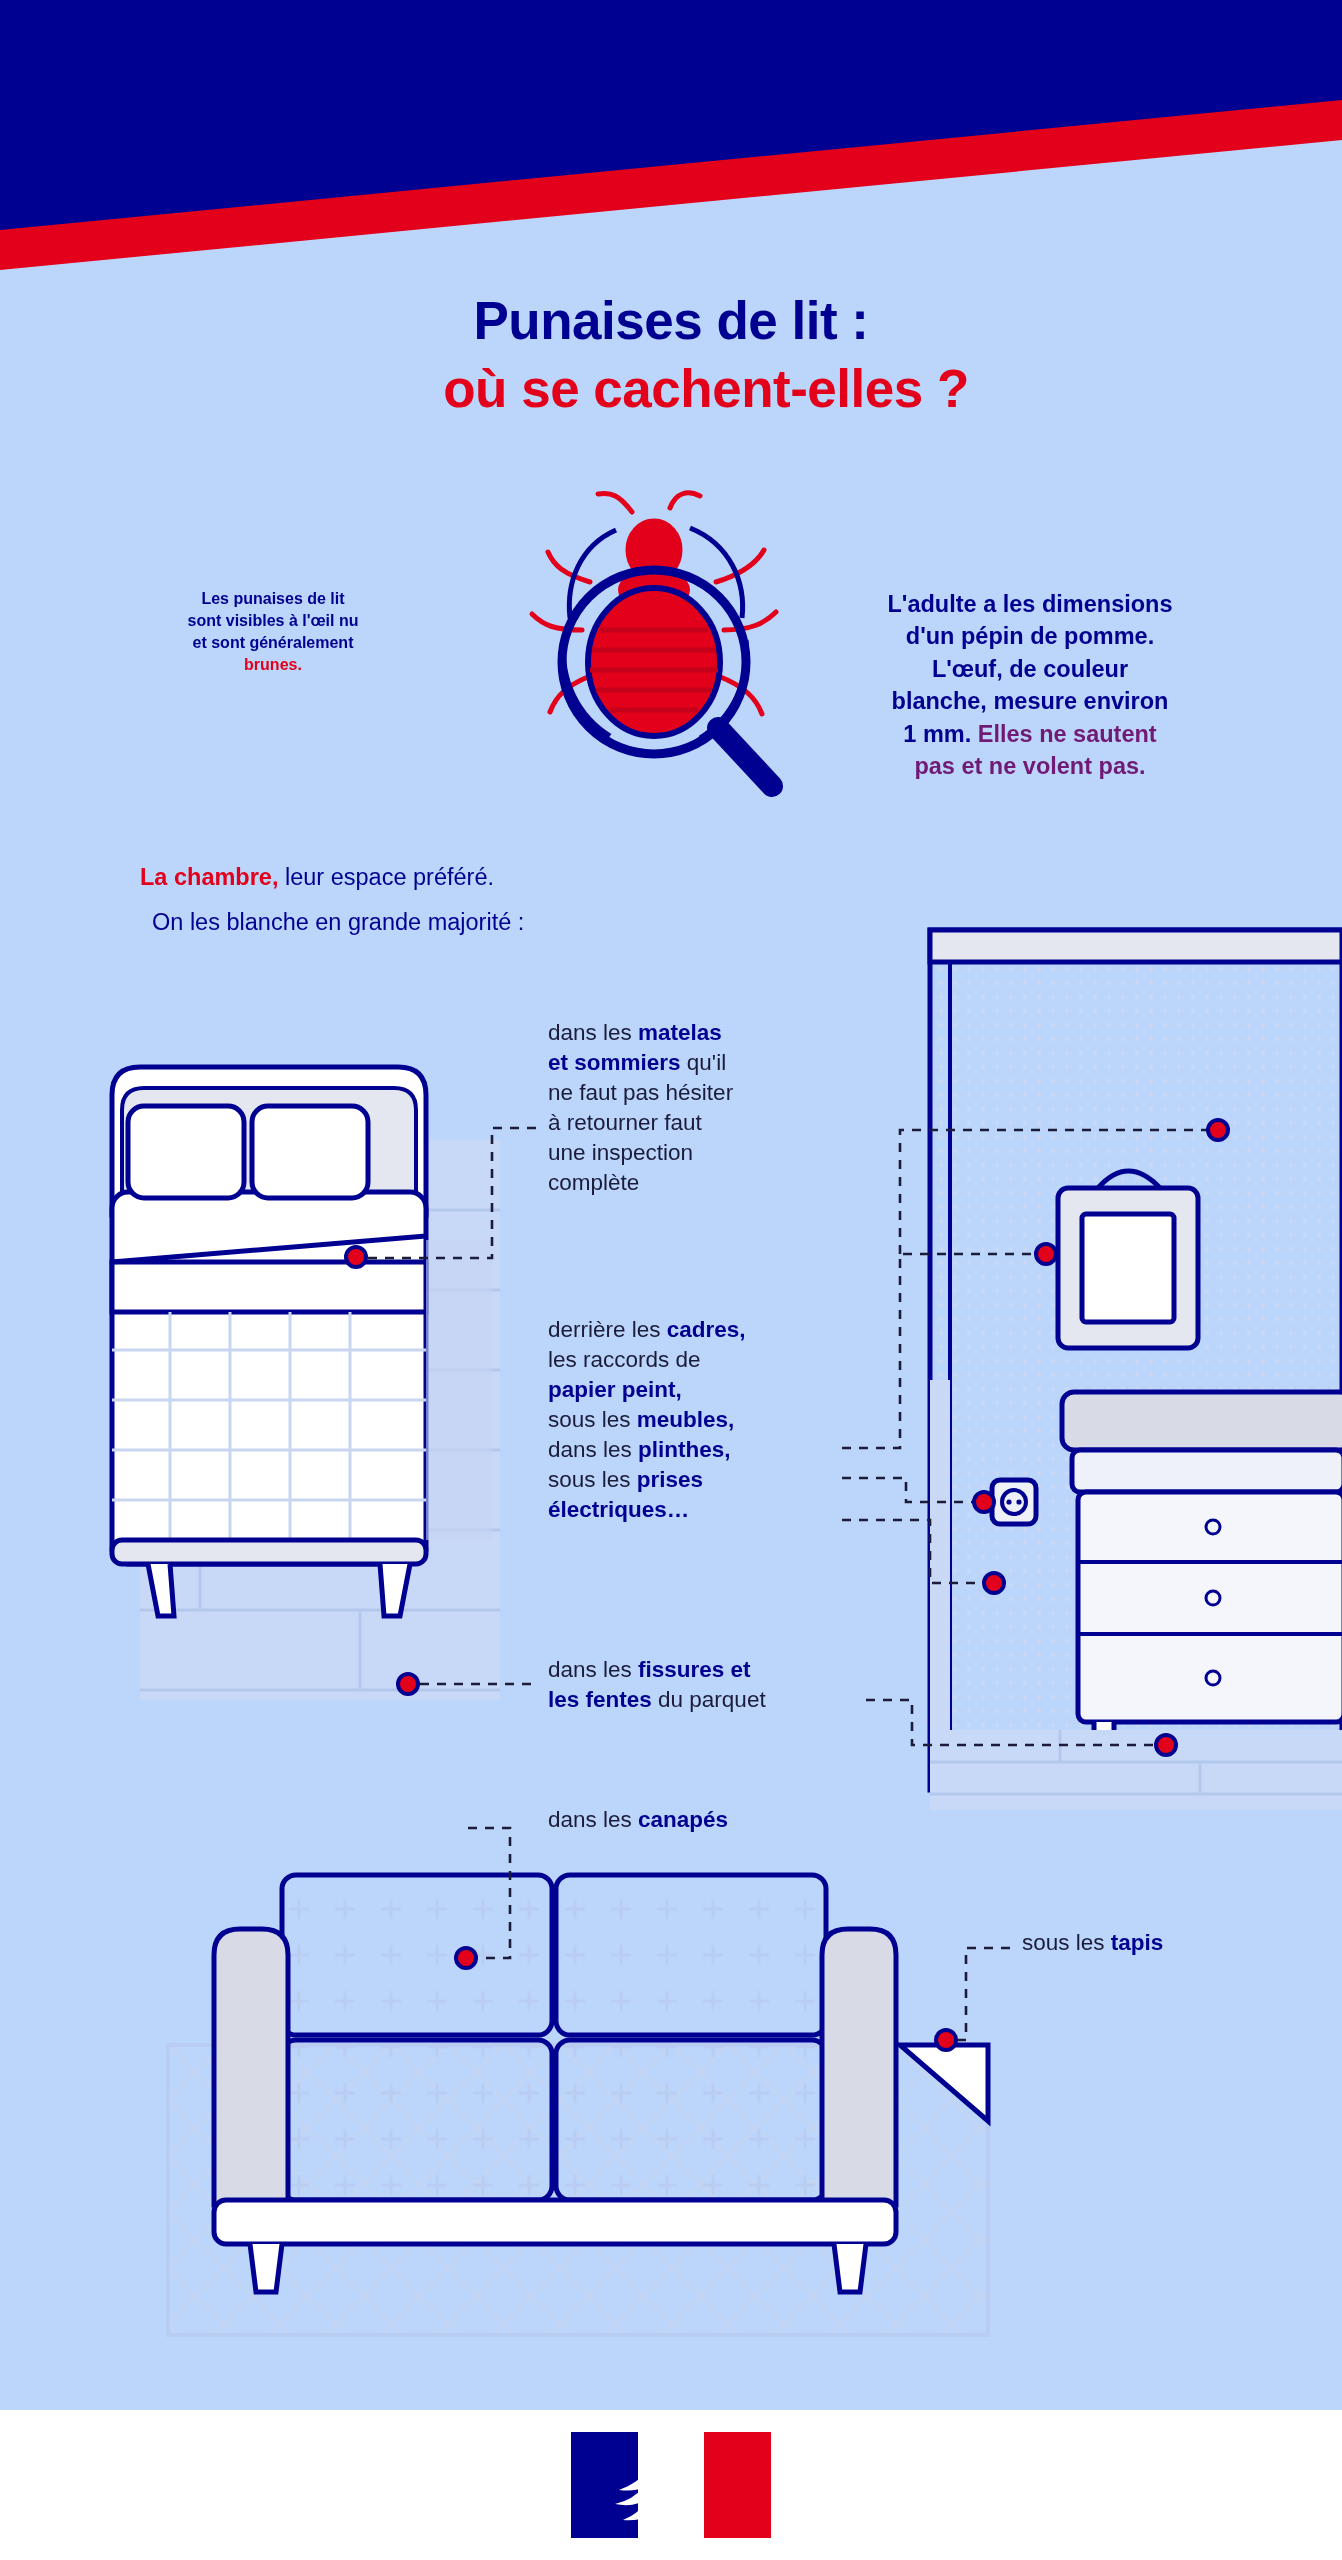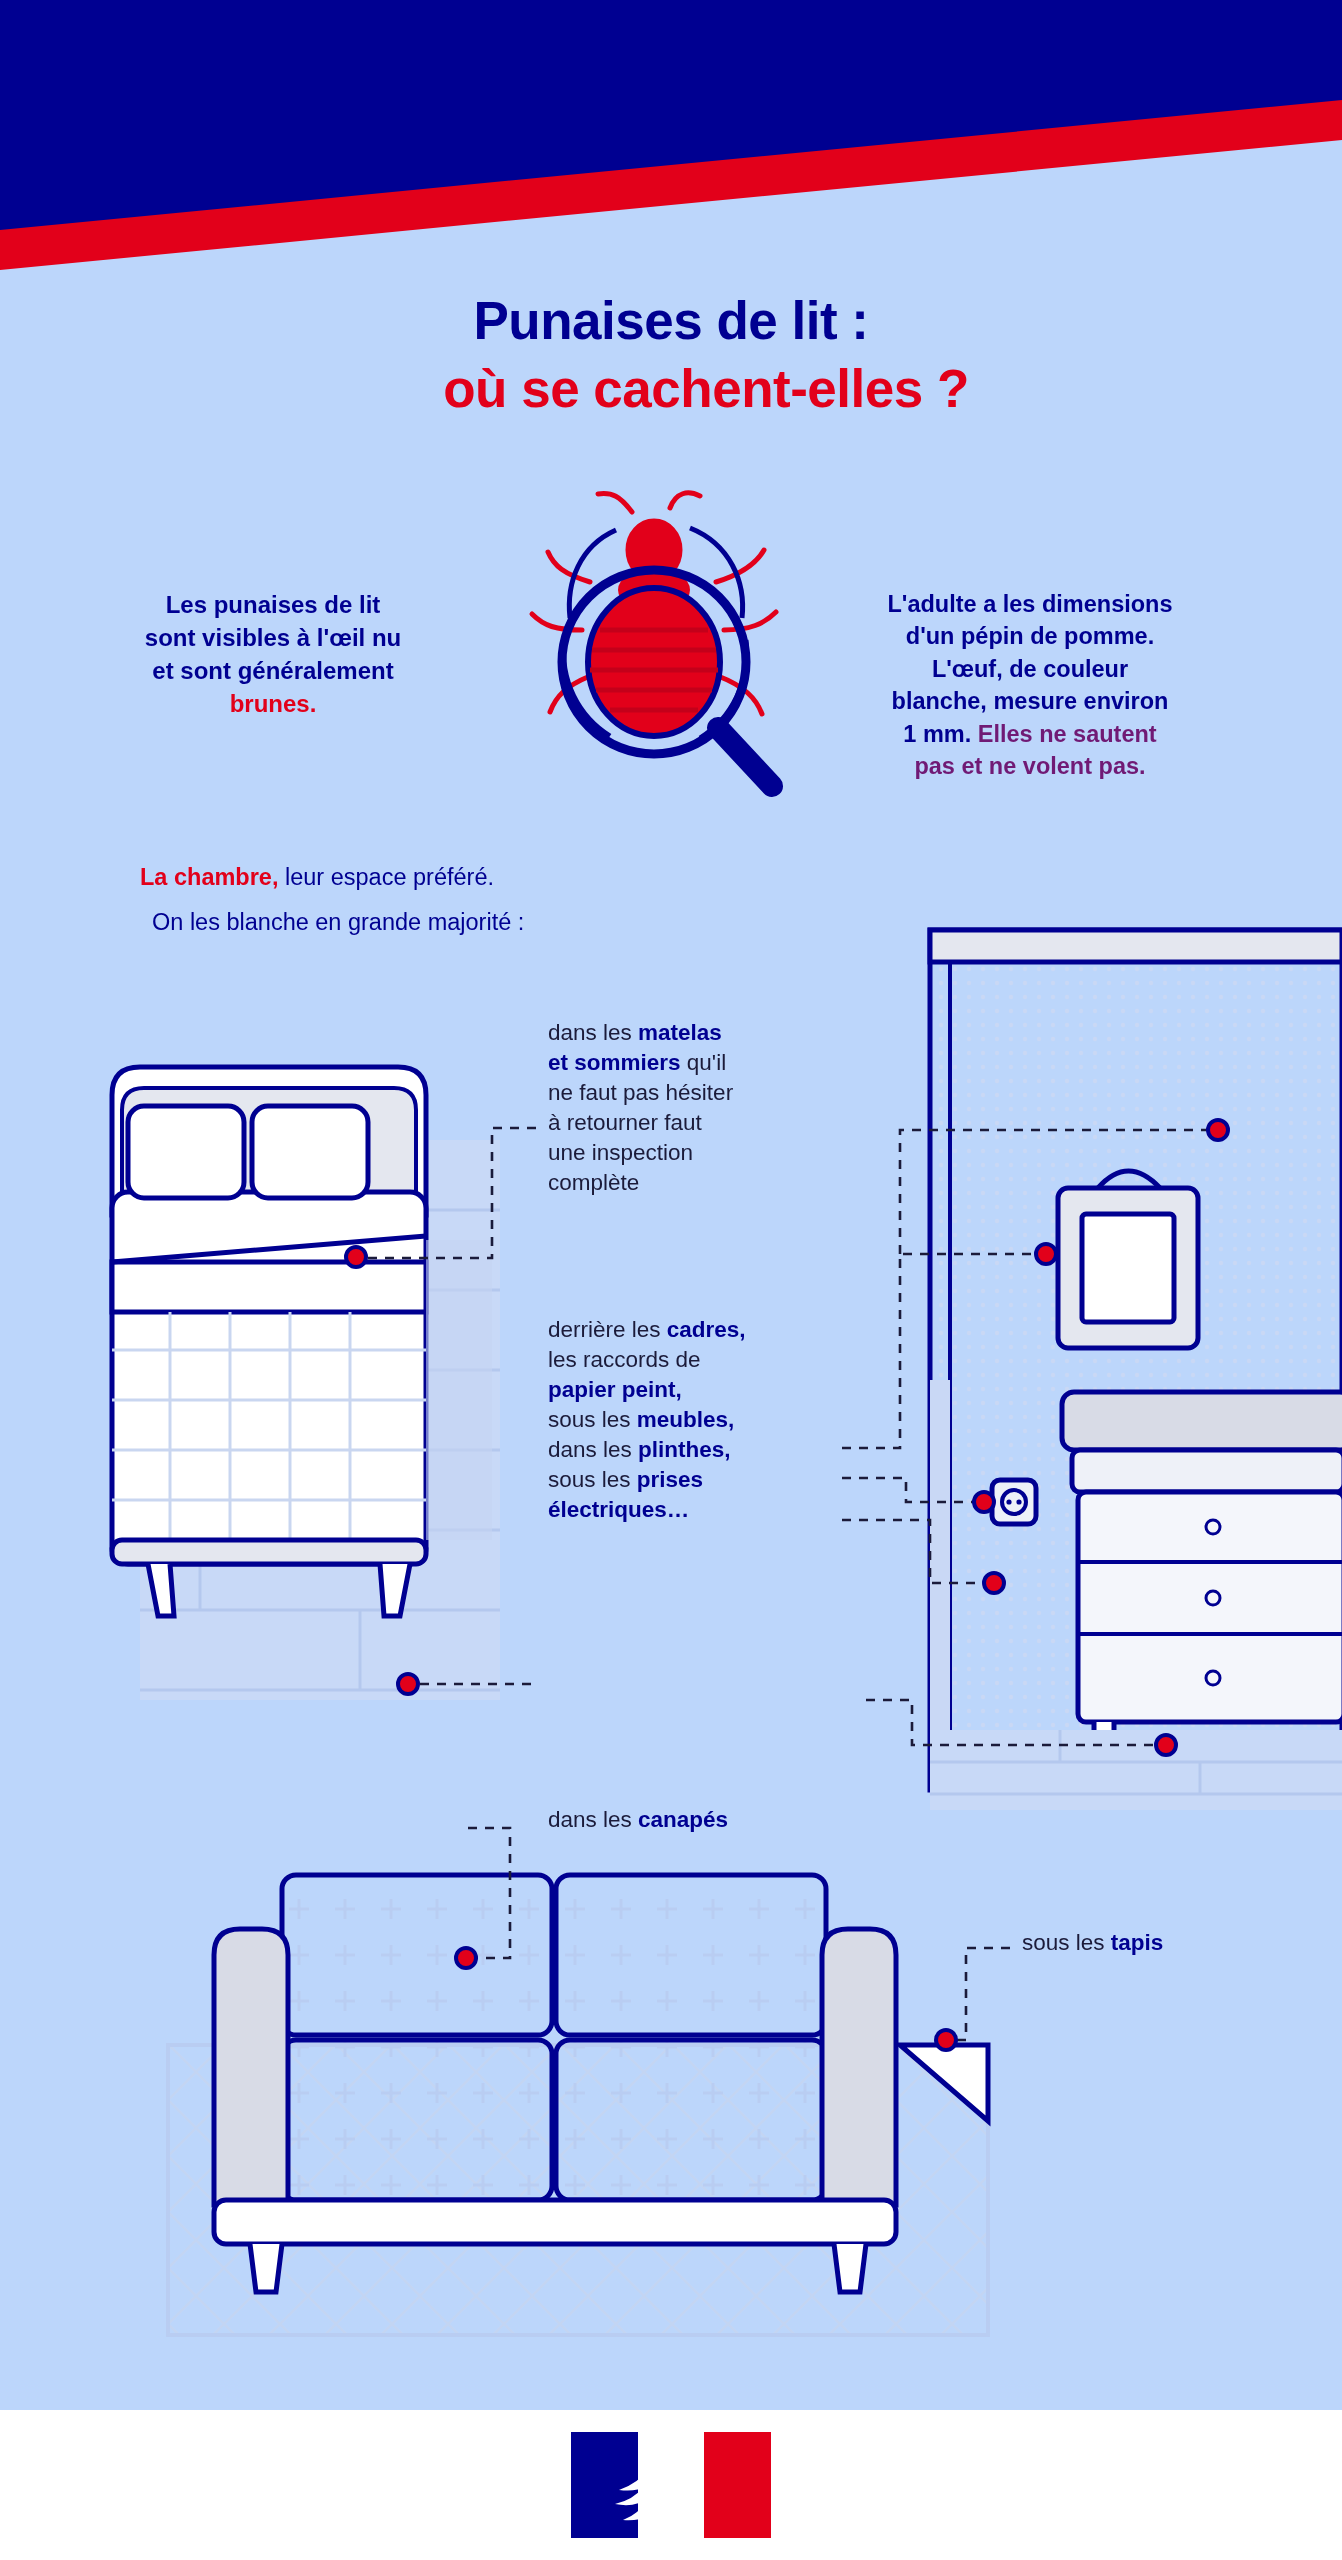--- a/index.html
+++ b/index.html
@@ -36,21 +36,21 @@
   .title2{
     position:absolute;left:0;top:358px;width:1342px;
     text-align:center;
     font-size:53px;font-weight:bold;color:#e2001a;
     letter-spacing:-0.5px;
     padding-left:35px;
   }
   
   .intro-left{
     position:absolute;left:78px;top:588px;width:390px;
-    text-align:center;font-size:24px;font-weight:bold;color:#000091;line-height:1.38;
+    text-align:center;font-size:16px;font-weight:bold;color:#000091;line-height:1.38;
   }
   .intro-left .red{color:#e2001a;text-align:right;}
   .intro-right{
     position:absolute;left:800px;top:588px;width:460px;
     text-align:center;font-size:23.5px;font-weight:bold;color:#000091;line-height:1.38;
   }
   .intro-right .red{color:#701a75;}
   .chambre{
     position:absolute;left:140px;top:860px;width:700px;
     font-size:23.5px;color:#000091;line-height:1.5;
@@ -314,20 +314,24 @@
   <div class="label lbl-cadres">
     <span>derrière les </span><b>cadres,</b><br>
     <span>les raccords de</span><br>
     <b>papier peint,</b><br>
     <span>sous les </span><b>meubles,</b><br>
     <span>dans les </span><b>plinthes,</b><br>
     <span>sous les </span><b>prises</b><br>
     <b>électriques…</b>
   </div>
 
+  <div class="label lbl-fissures">
+    <span>dans les </span><b>fissures et</b><br>
+    <b>les fentes</b><span> du parquet</span>
+  </div>
 
   <div class="label lbl-canapes">
     <span>dans les </span><b>canapés</b>
   </div>
 
   <div class="label lbl-tapis">
     <span>sous les </span><b>tapis</b>
   </div>
 
   <div class="dot" style="left:344px;top:1245px;"></div>

